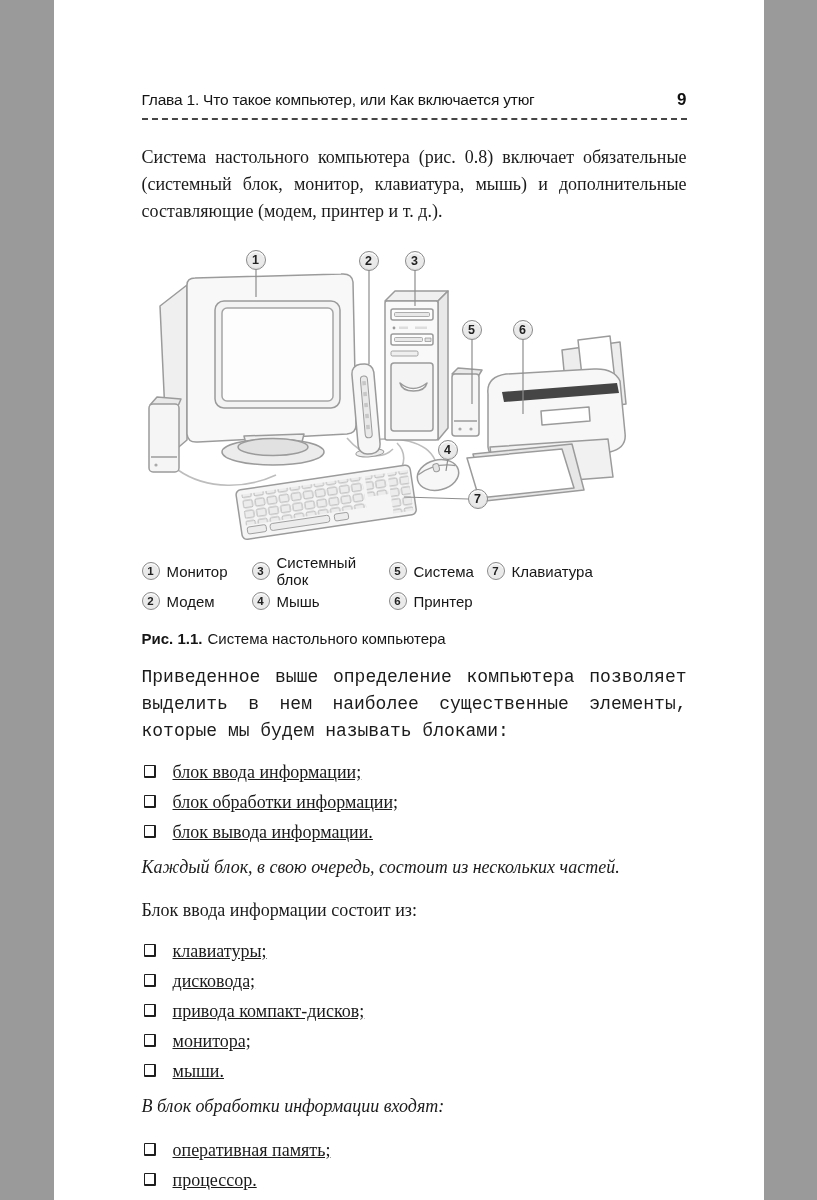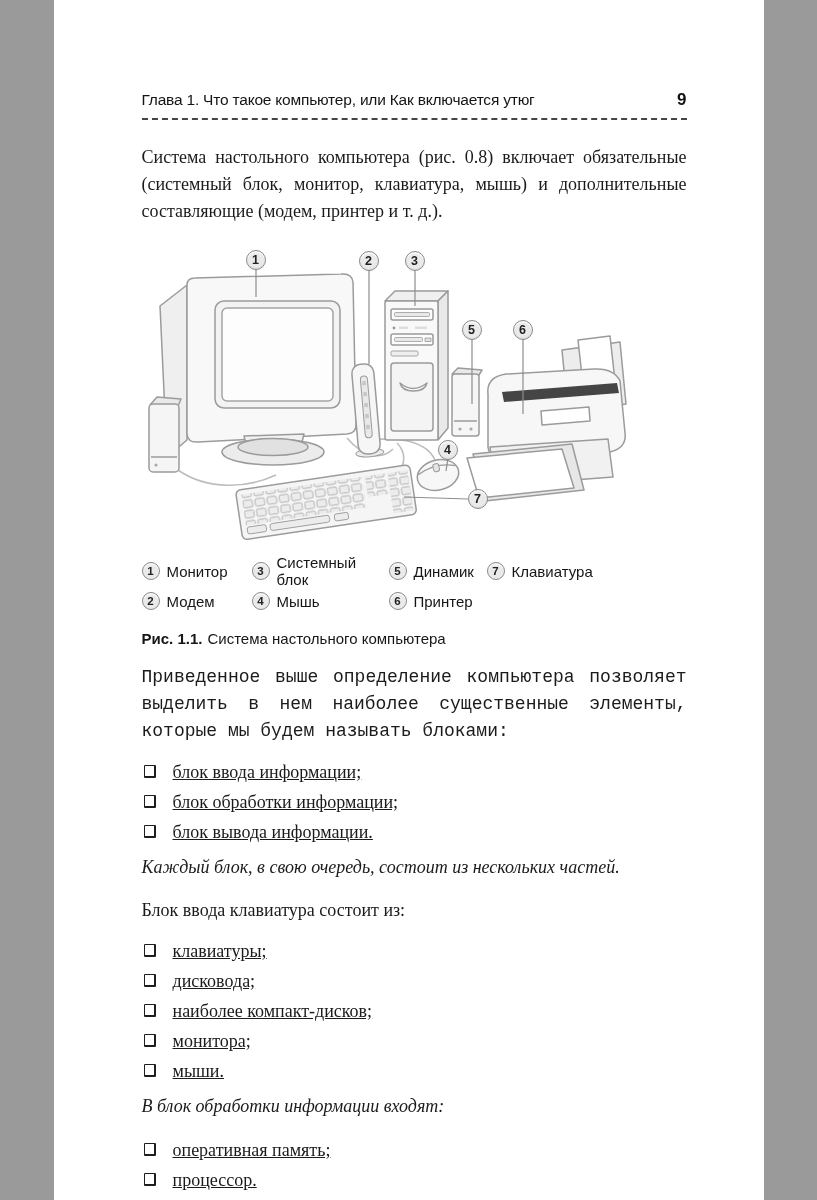--- a/index.html
+++ b/index.html
@@ -259,21 +259,21 @@
         <div class="leg-item">
           <span class="leg-num">3</span>
           <span class="leg-label">Системный блок</span>
         </div>
         <div class="leg-item">
           <span class="leg-num">4</span>
           <span class="leg-label">Мышь</span>
         </div>
         <div class="leg-item">
           <span class="leg-num">5</span>
-          <span class="leg-label">Динамик</span>
+          <span class="leg-label">Система</span>
         </div>
         <div class="leg-item">
           <span class="leg-num">6</span>
           <span class="leg-label">Принтер</span>
         </div>
         <div class="leg-item">
           <span class="leg-num">7</span>
           <span class="leg-label">Клавиатура</span>
         </div>
       </div>
@@ -286,26 +286,26 @@
     <p class="body-p justify p-blocks">Приведенное выше определение компьютера позволяет выделить в нем наиболее существенные элементы, которые мы будем называть блоками:</p>
 
     <ul class="blist">
       <li><span class="sq"></span><span>блок ввода информации;</span></li>
       <li><span class="sq"></span><span>блок обработки информации;</span></li>
       <li><span class="sq"></span><span>блок вывода информации.</span></li>
     </ul>
 
     <p class="body-p mt8">Каждый блок, в свою очередь, состоит из нескольких частей.</p>
 
-    <p class="body-p mt16">Блок ввода клавиатура состоит из:</p>
+    <p class="body-p mt16">Блок ввода информации состоит из:</p>
 
     <ul class="blist">
       <li><span class="sq"></span><span>клавиатуры;</span></li>
       <li><span class="sq"></span><span>дисковода;</span></li>
-      <li><span class="sq"></span><span>наиболее компакт-дисков;</span></li>
+      <li><span class="sq"></span><span>привода компакт-дисков;</span></li>
       <li><span class="sq"></span><span>монитора;</span></li>
       <li><span class="sq"></span><span>мыши.</span></li>
     </ul>
 
     <p class="body-p mt8">В блок обработки информации входят:</p>
 
     <ul class="blist gap18">
       <li><span class="sq"></span><span>оперативная память;</span></li>
       <li><span class="sq"></span><span>процессор.</span></li>
     </ul>

